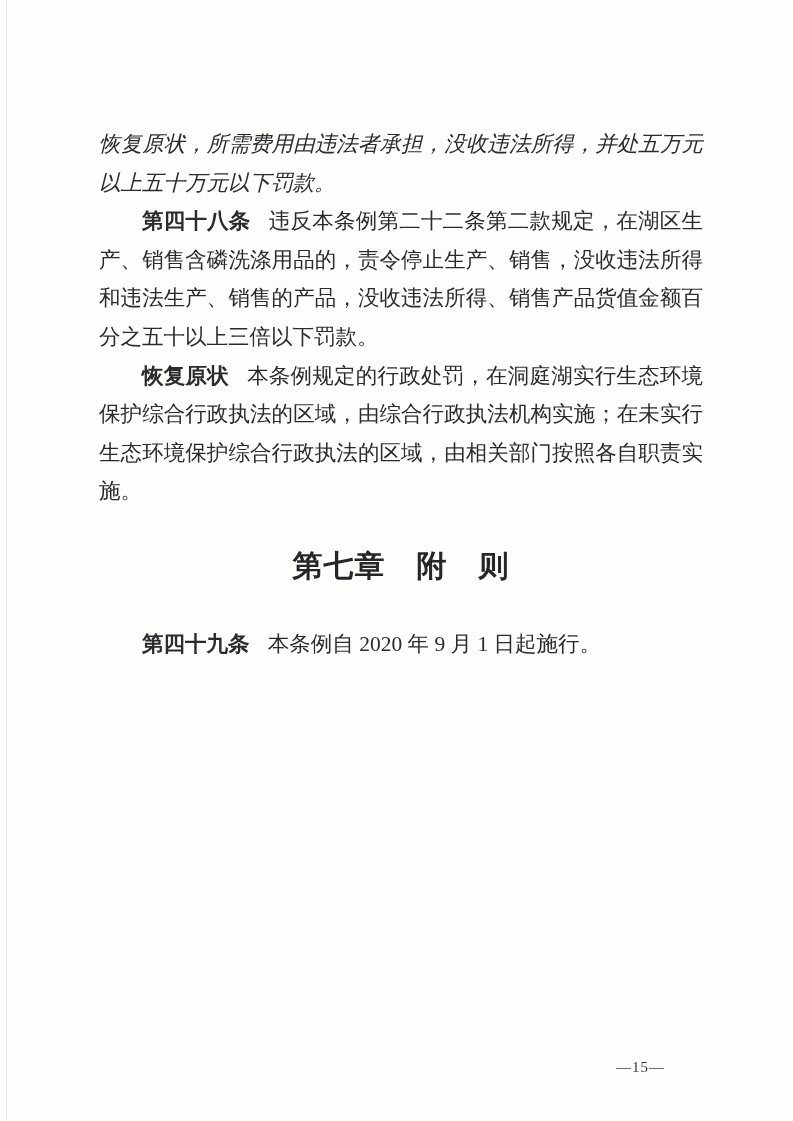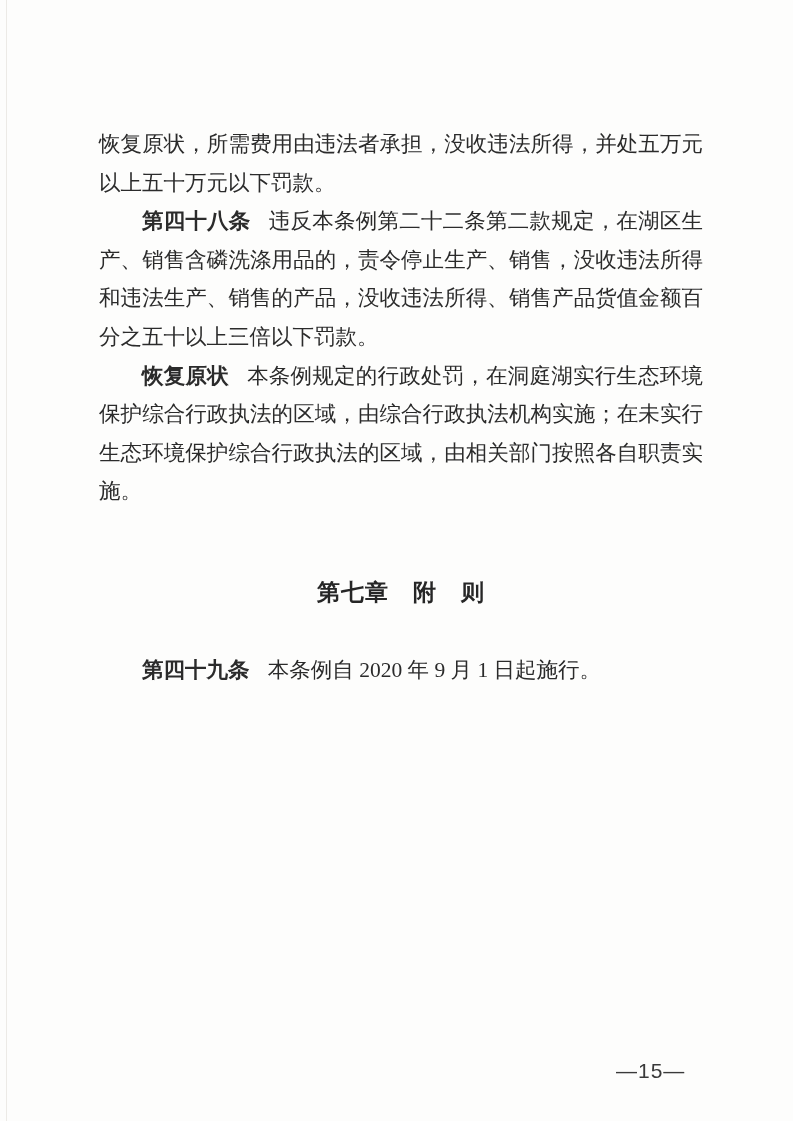--- a/index.html
+++ b/index.html
@@ -22,43 +22,43 @@
   .content {
     position: absolute;
     left: 99px; top: 125px;
     width: 604px;
     color: #2b2b2b;
     font-size: 21.5px;
     line-height: 38.6px;
     text-align: justify;
   }
   .para { margin: 0; text-indent: 2em; }
-  .para.no-indent { text-indent: 0; }
+  .para.no-indent { text-indent: 0; font-style: italic; }
   .article-label {
     font-weight: 700;
     margin-right: 0.85em;
     font-family: Liberation Serif, serif;
   }
   .chapter {
-    margin: 62px 0 39px 0;
+    margin: 36px 0 39px 0;
     text-align: center;
     text-indent: 0;
     font-weight: 700;
-    font-size: 23px;
+    font-size: 30px;
     letter-spacing: 1px;
     font-family: "Liberation Sans", "DejaVu Sans", sans-serif;
     color: #262626;
   }
   .page-number {
     position: absolute;
     left: 616px; top: 1059px;
-    font-size: 21px;
+    font-size: 15px;
     letter-spacing: 1px;
     color: #3a3a3a;
-    font-family: Liberation Sans, sans-serif;
+    font-family: Liberation Serif, serif;
   }
 </style>
 </head>
 <body>
 
 <div class="page">
   <div class="scan-edge"></div>
 
   <div class="content">
 

